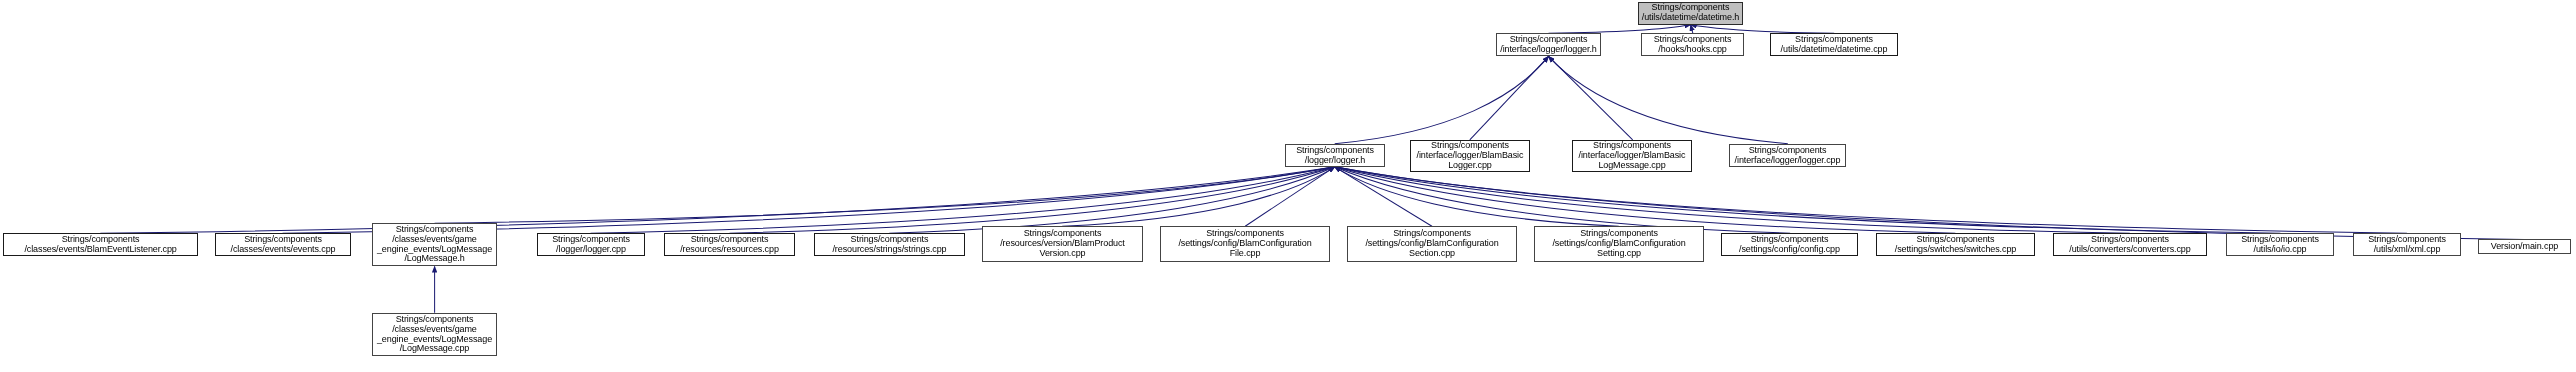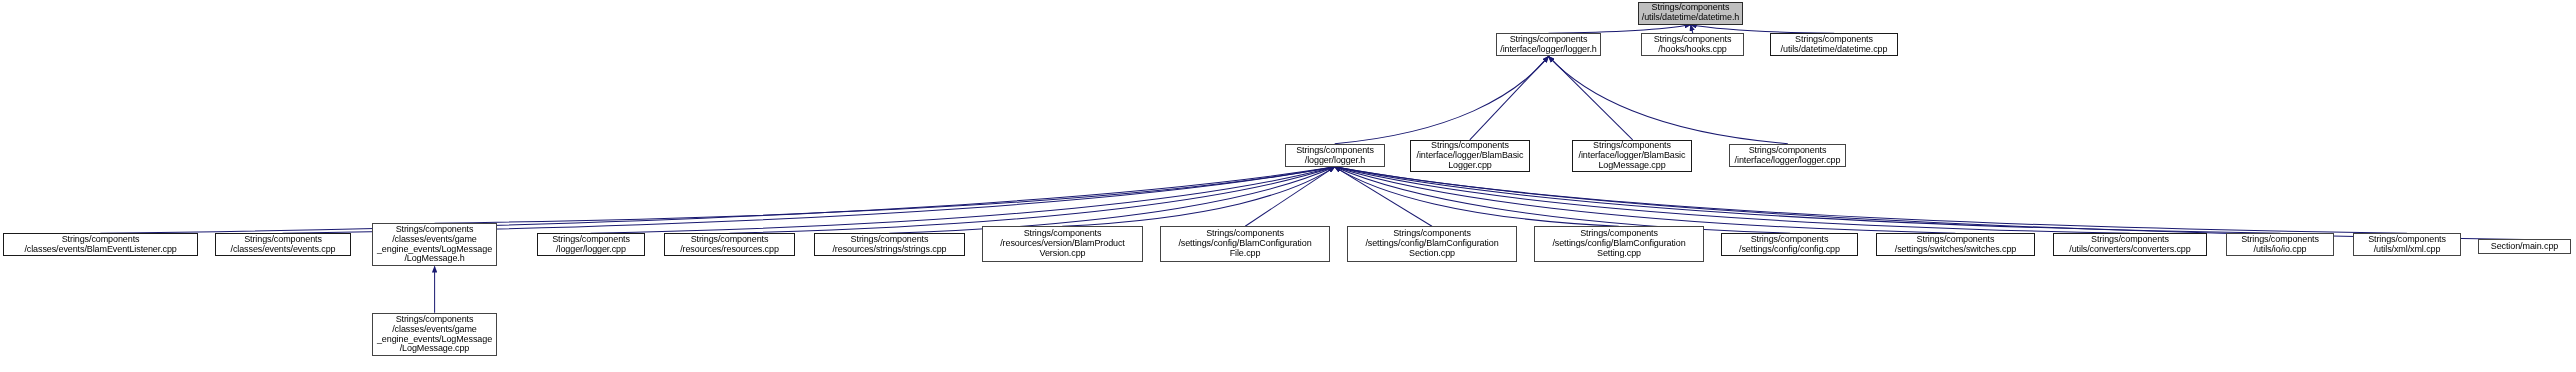--- a/index.html
+++ b/index.html
@@ -138,15 +138,15 @@
     <div class="node" style="left: 1721px; top: 233px; width: 137px; height: 23px;"><span class="node-label">Strings/components
 /settings/config/config.cpp</span></div>
     <div class="node" style="left: 1876px; top: 233px; width: 159px; height: 23px;"><span class="node-label">Strings/components
 /settings/switches/switches.cpp</span></div>
     <div class="node" style="left: 2053px; top: 233px; width: 154px; height: 23px;"><span class="node-label">Strings/components
 /utils/converters/converters.cpp</span></div>
     <div class="node thick" style="left: 2226px; top: 233px; width: 108px; height: 23px;"><span class="node-label">Strings/components
 /utils/io/io.cpp</span></div>
     <div class="node thick" style="left: 2353px; top: 233px; width: 108px; height: 23px;"><span class="node-label">Strings/components
 /utils/xml/xml.cpp</span></div>
-    <div class="node thick" style="left: 2478px; top: 239px; width: 93px; height: 15.4px;"><span class="node-label">Section/main.cpp</span></div>
+    <div class="node thick" style="left: 2478px; top: 239px; width: 93px; height: 15.4px;"><span class="node-label">Version/main.cpp</span></div>
   </div>
 
 
 </body></html>

